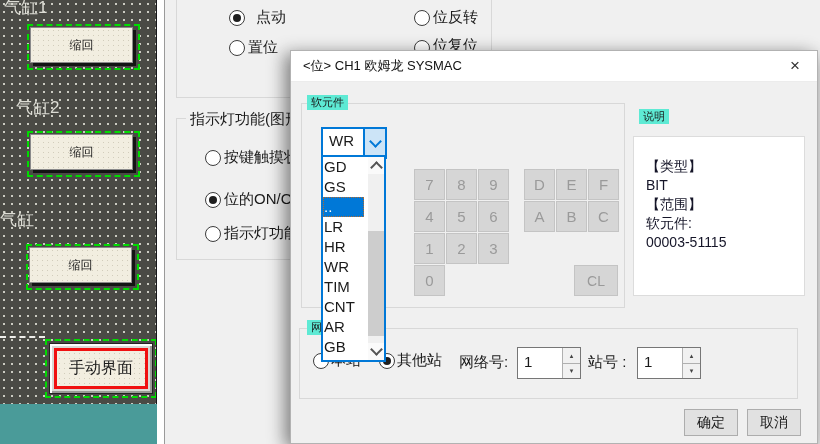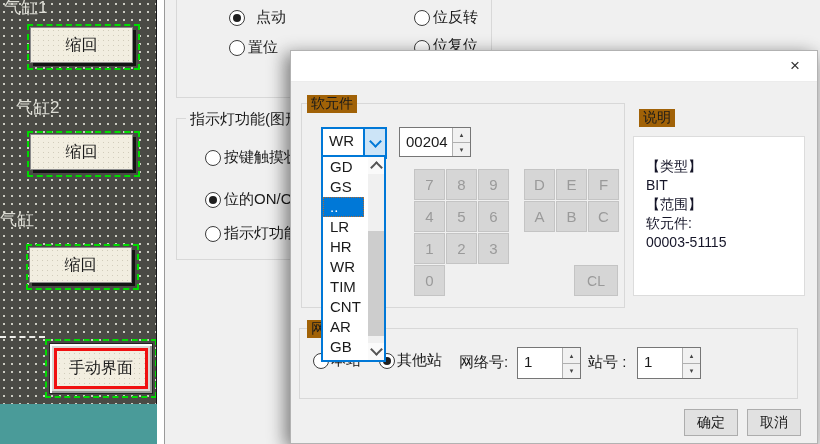--- a/index.html
+++ b/index.html
@@ -11,21 +11,21 @@
   .canvas{left:0;top:0;width:157px;height:404px;background-color:#4a4a45;
           background-image:radial-gradient(circle,rgba(235,235,225,.8) 1px,transparent 1.3px);
           background-size:8px 8px;border-right:1px solid #17171a;overflow:hidden}
   .teal{left:0;top:404px;width:157px;height:40px;background:#4a9b99}
   .cvlabel{position:absolute;color:#dcdcd4;font-size:17px;white-space:nowrap}
   .selrect{position:absolute;border:2px dashed #00dc00;box-sizing:border-box}
   .btnface{position:absolute;left:1px;top:1px;right:5px;bottom:5px;
            background-color:#f2eee0;
            background-image:radial-gradient(circle,rgba(150,145,120,.35) .8px,transparent 1px);
            background-size:5px 5px;border:1px solid #8a8a8a;box-shadow:3px 3px 0 #141414;
-           display:flex;align-items:center;justify-content:center;font-size:16px;color:#1a1a1a}
+           display:flex;align-items:center;justify-content:center;font-size:12px;color:#1a1a1a}
   .mframe{position:absolute;left:2px;top:2px;right:2px;bottom:2px;background:#d8d8d4;
           border:1px solid #222;box-shadow:inset 2px 2px 0 #fdfdfd,inset -2px -2px 0 #9a9a96}
   .mred{position:absolute;left:4px;top:4px;right:4px;bottom:4px;border:3px solid #f01010;
         background-color:#f2eee0;
         background-image:radial-gradient(circle,rgba(150,145,120,.35) .8px,transparent 1px);
         background-size:5px 5px;display:flex;align-items:center;justify-content:center;
         font-size:16px;color:#1a1a1a}
   .wdash{left:0;top:336px;width:45px;height:0;border-top:2px dashed #eeeeea}
 
   
@@ -41,42 +41,42 @@
   .plabel{position:absolute;font-size:15px;white-space:nowrap}
 
   
   .modal{left:290px;top:50px;width:528px;height:394px;background:#f0f0f0;border:1px solid #b2b2b2;
          box-shadow:-7px 2px 16px rgba(0,0,0,.30),0 8px 16px rgba(0,0,0,.28);z-index:10}
   .titlebar{position:absolute;left:0;top:0;right:0;height:30px;background:#fff;border-bottom:1px solid #ececec}
   .title{position:absolute;left:12px;top:0;line-height:30px;font-size:13px;color:#111;white-space:nowrap}
   .closebtn{position:absolute;right:6px;top:2px;width:32px;height:26px;display:flex;align-items:center;
             justify-content:center;font-size:17px;color:#333;cursor:pointer}
   .mgrp{position:absolute;border:1px solid #d8d8d8}
-  .mgrplabel{position:absolute;background:#a16207;padding:0 4px;font-size:14px;white-space:nowrap}
+  .mgrplabel{position:absolute;background:#5eead4;padding:0 4px;font-size:11px;white-space:nowrap}
 
   .combo{position:absolute;left:30px;top:76px;width:62px;height:28px;border:2px solid #0078d7;
          background:#fff;display:flex}
   .combo-text{flex:1;font-size:15px;padding-left:6px;line-height:24px}
   .combo-btn{width:20px;background:#cce4f7;border-left:2px solid #0078d7;display:flex;
              align-items:center;justify-content:center}
   .chev{display:inline-block;width:7px;height:7px;border-right:2px solid #0078d7;
         border-bottom:2px solid #0078d7;transform:rotate(45deg);margin-top:-4px}
   .chev.gray{border-color:#555}
   .chev.up{transform:rotate(225deg);margin-top:3px}
 
   .spinner{position:absolute;border:1px solid #767676;background:#fff;display:flex}
   .spin-val{flex:1;font-size:15px;padding-left:6px;line-height:27px}
   .spin-btns{width:17px;display:flex;flex-direction:column;border-left:1px solid #b0b0b0}
   .spb{flex:1;display:flex;align-items:center;justify-content:center;background:#f1f1f1;
        font-size:7px;color:#444;line-height:1}
   .spb+.spb{border-top:1px solid #b0b0b0}
 
   .dropdown{position:absolute;left:30px;top:104px;width:61px;height:203px;background:#fff;
             border:2px solid #0078d7;z-index:30}
-  .dd-item{position:relative;height:20px;line-height:20px;font-size:15px;padding-left:7px;
+  .dd-item{position:relative;height:20px;line-height:20px;font-size:15px;padding-left:1px;
            width:41px;box-sizing:border-box;white-space:nowrap}
   .dd-item.sel{background:#0078d7;color:#fff;outline:1px dotted #b06a30;outline-offset:-1px}
   .dd-scroll{position:absolute;right:0;top:0;width:16px;height:100%;background:#f0f0f0}
   .dd-arrow{position:absolute;left:0;width:16px;height:17px;background:#fafafa;display:flex;
             align-items:center;justify-content:center}
   .dd-thumb{position:absolute;left:0;top:74px;width:16px;height:105px;background:#cdcdcd}
 
   .key{position:absolute;width:29px;height:29px;background:#d6d6d6;border:1px solid #c4c4c4;
        color:#9a9a9a;font-size:15px;display:flex;align-items:center;justify-content:center}
 
@@ -133,40 +133,34 @@
 <span class="grplabel" style="left:186px;top:110px">指示灯功能(图形</span>
 <span class="rad" style="left:205px;top:150px"></span>
 <span class="plabel" style="left:224px;top:148px">按键触摸状</span>
 <span class="rad sel" style="left:205px;top:192px"></span>
 <span class="plabel" style="left:224px;top:190px">位的ON/O</span>
 <span class="rad" style="left:205px;top:226px"></span>
 <span class="plabel" style="left:224px;top:224px">指示灯功能</span>
 
 <div class="abs modal">
   <div class="titlebar">
+    <span class="title">&lt;位&gt; CH1 欧姆龙 SYSMAC</span>
     <div class="closebtn">×</div>
   </div>
 
   <div class="mgrp" style="left:10px;top:52px;width:322px;height:203px"></div>
   <span class="mgrplabel" style="left:16px;top:44px">软元件</span>
 
   <div class="combo">
     <span class="combo-text">WR</span>
     <span class="combo-btn">
       <i class="chev"></i>
     </span>
   </div>
 
-  <div class="spinner" style="left:108px;top:76px;width:70px;height:28px">
-    <span class="spin-val">00204</span>
-    <span class="spin-btns">
-      <span class="spb">▴</span>
-      <span class="spb">▾</span>
-    </span>
-  </div>
 
   <div class="key" style="left:123px;top:118px">7</div>
   <div class="key" style="left:155px;top:118px">8</div>
   <div class="key" style="left:187px;top:118px">9</div>
   <div class="key" style="left:123px;top:150px">4</div>
   <div class="key" style="left:155px;top:150px">5</div>
   <div class="key" style="left:187px;top:150px">6</div>
   <div class="key" style="left:123px;top:182px">1</div>
   <div class="key" style="left:155px;top:182px">2</div>
   <div class="key" style="left:187px;top:182px">3</div>

